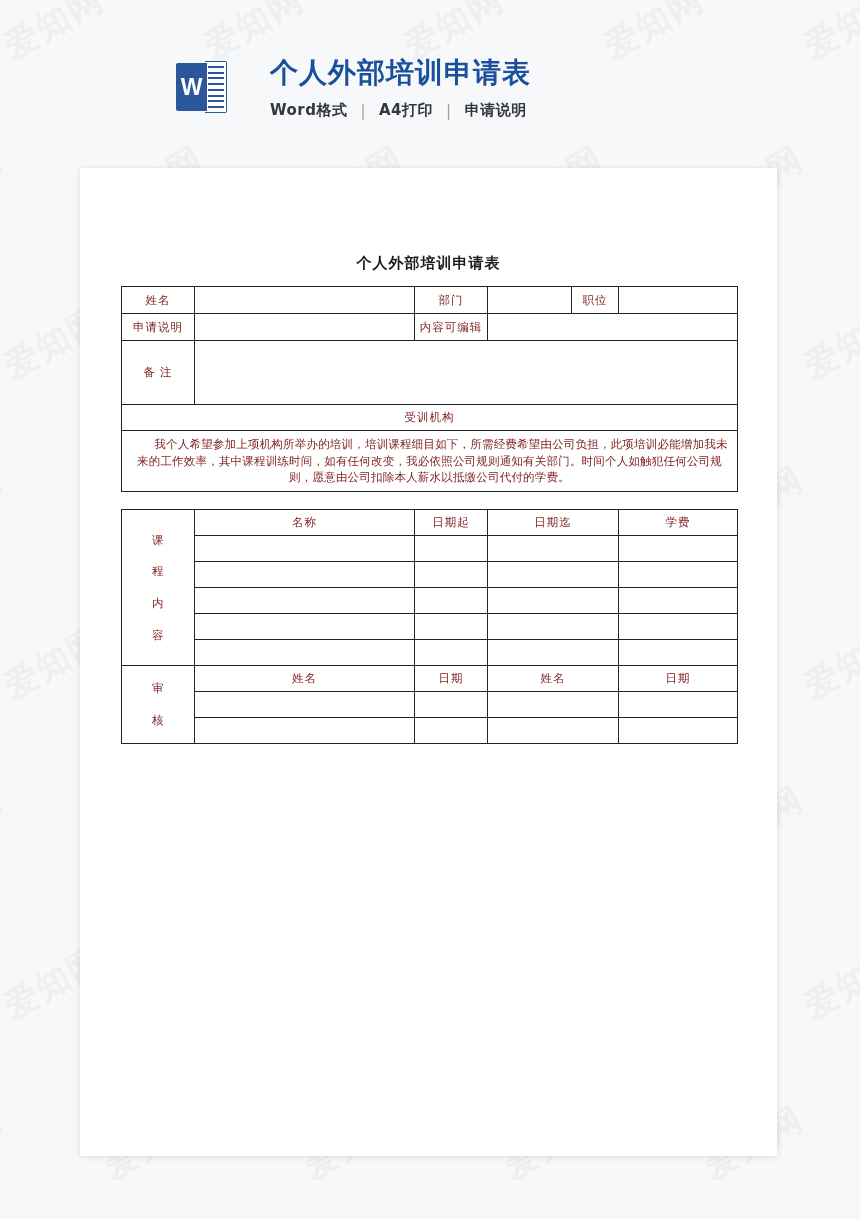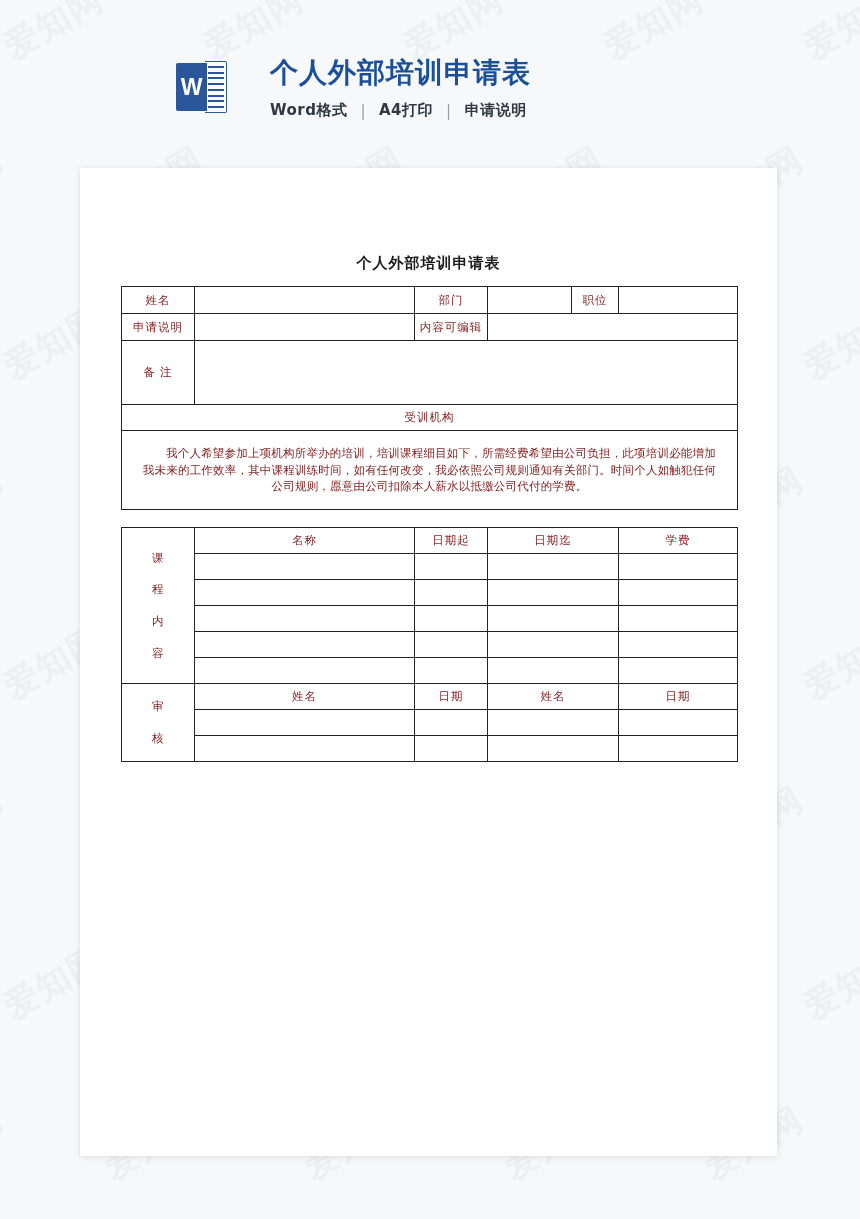--- a/index.html
+++ b/index.html
@@ -159,21 +159,21 @@
     gap: 15px;
   }
   td.note-body {
     text-align: left;
     vertical-align: top;
     padding: 5px 6px 10px 6px;
     line-height: 1.62;
     font-size: 11.3px;
     letter-spacing: 0.2px;
   }
-  td.note-body p { margin: 14px; text-indent: 2em; }
+  td.note-body p { margin: 5px; text-indent: 2em; }
   .r-h { height: 27px; }
   .r-note { height: 64px; }
   .r-sec { height: 26px; }
   .r-cell { height: 26px; }
 </style>
 </head>
 <body>
 
 <div id="root">
 

